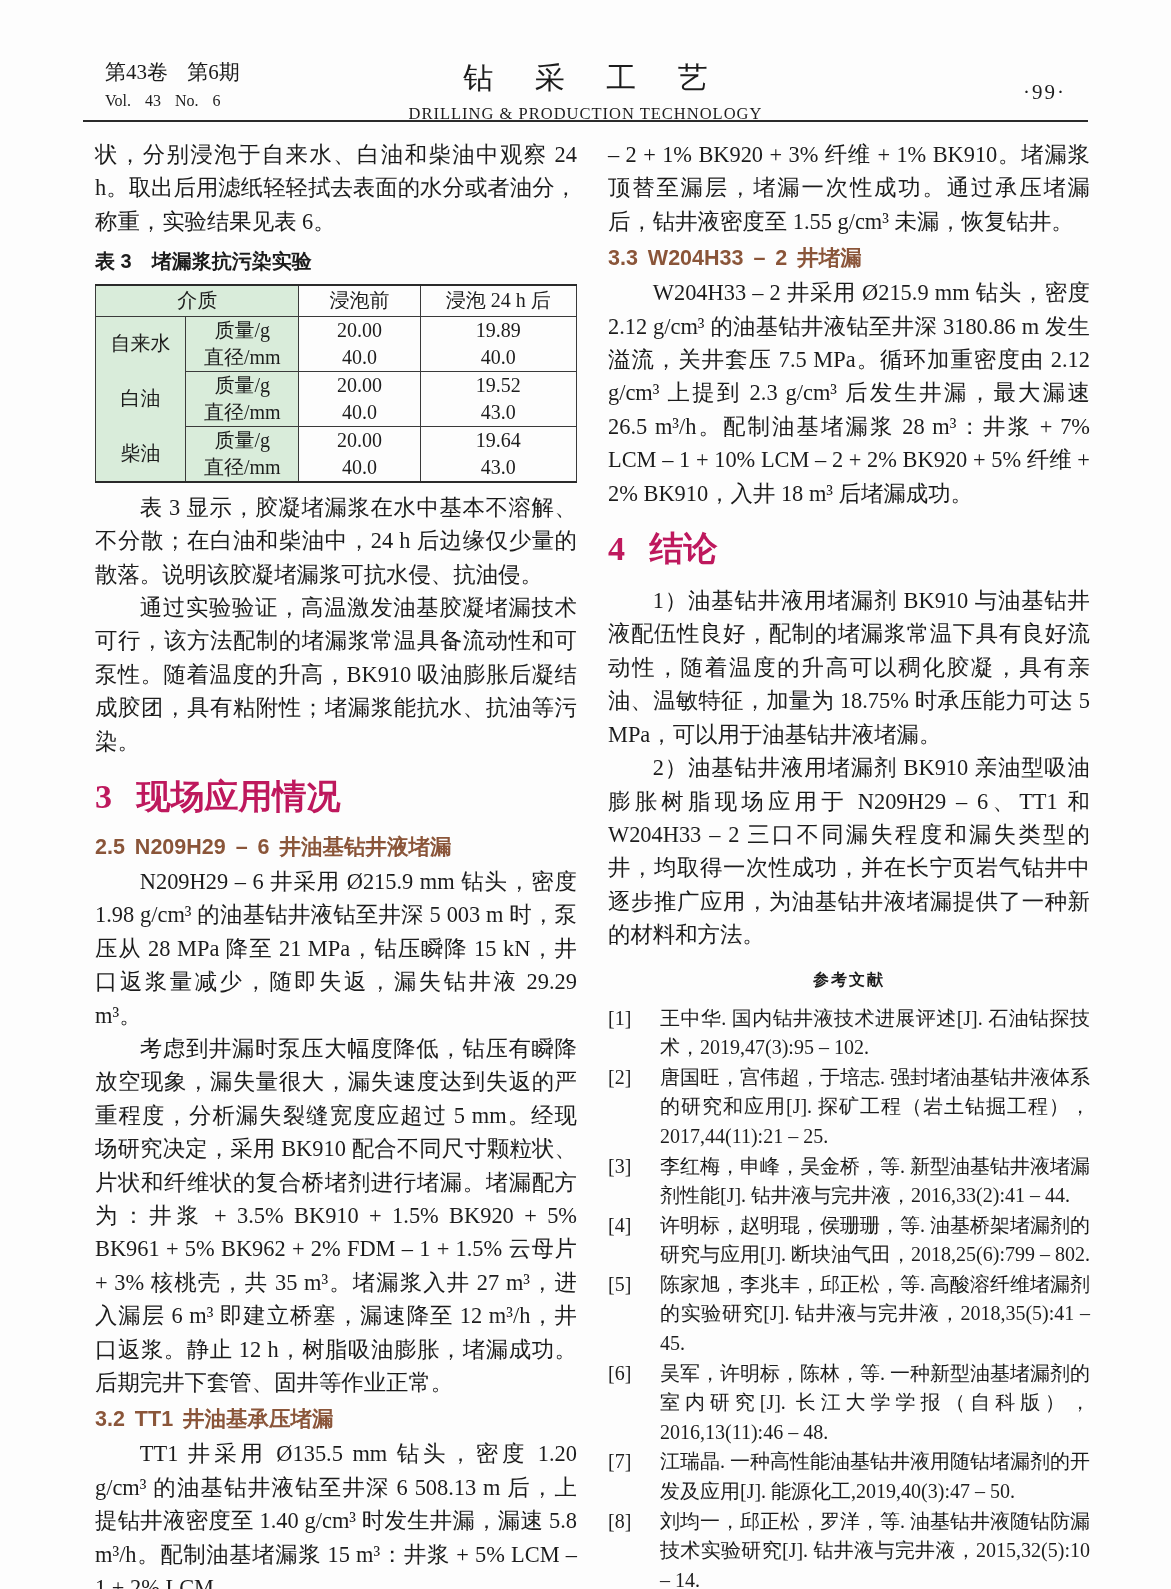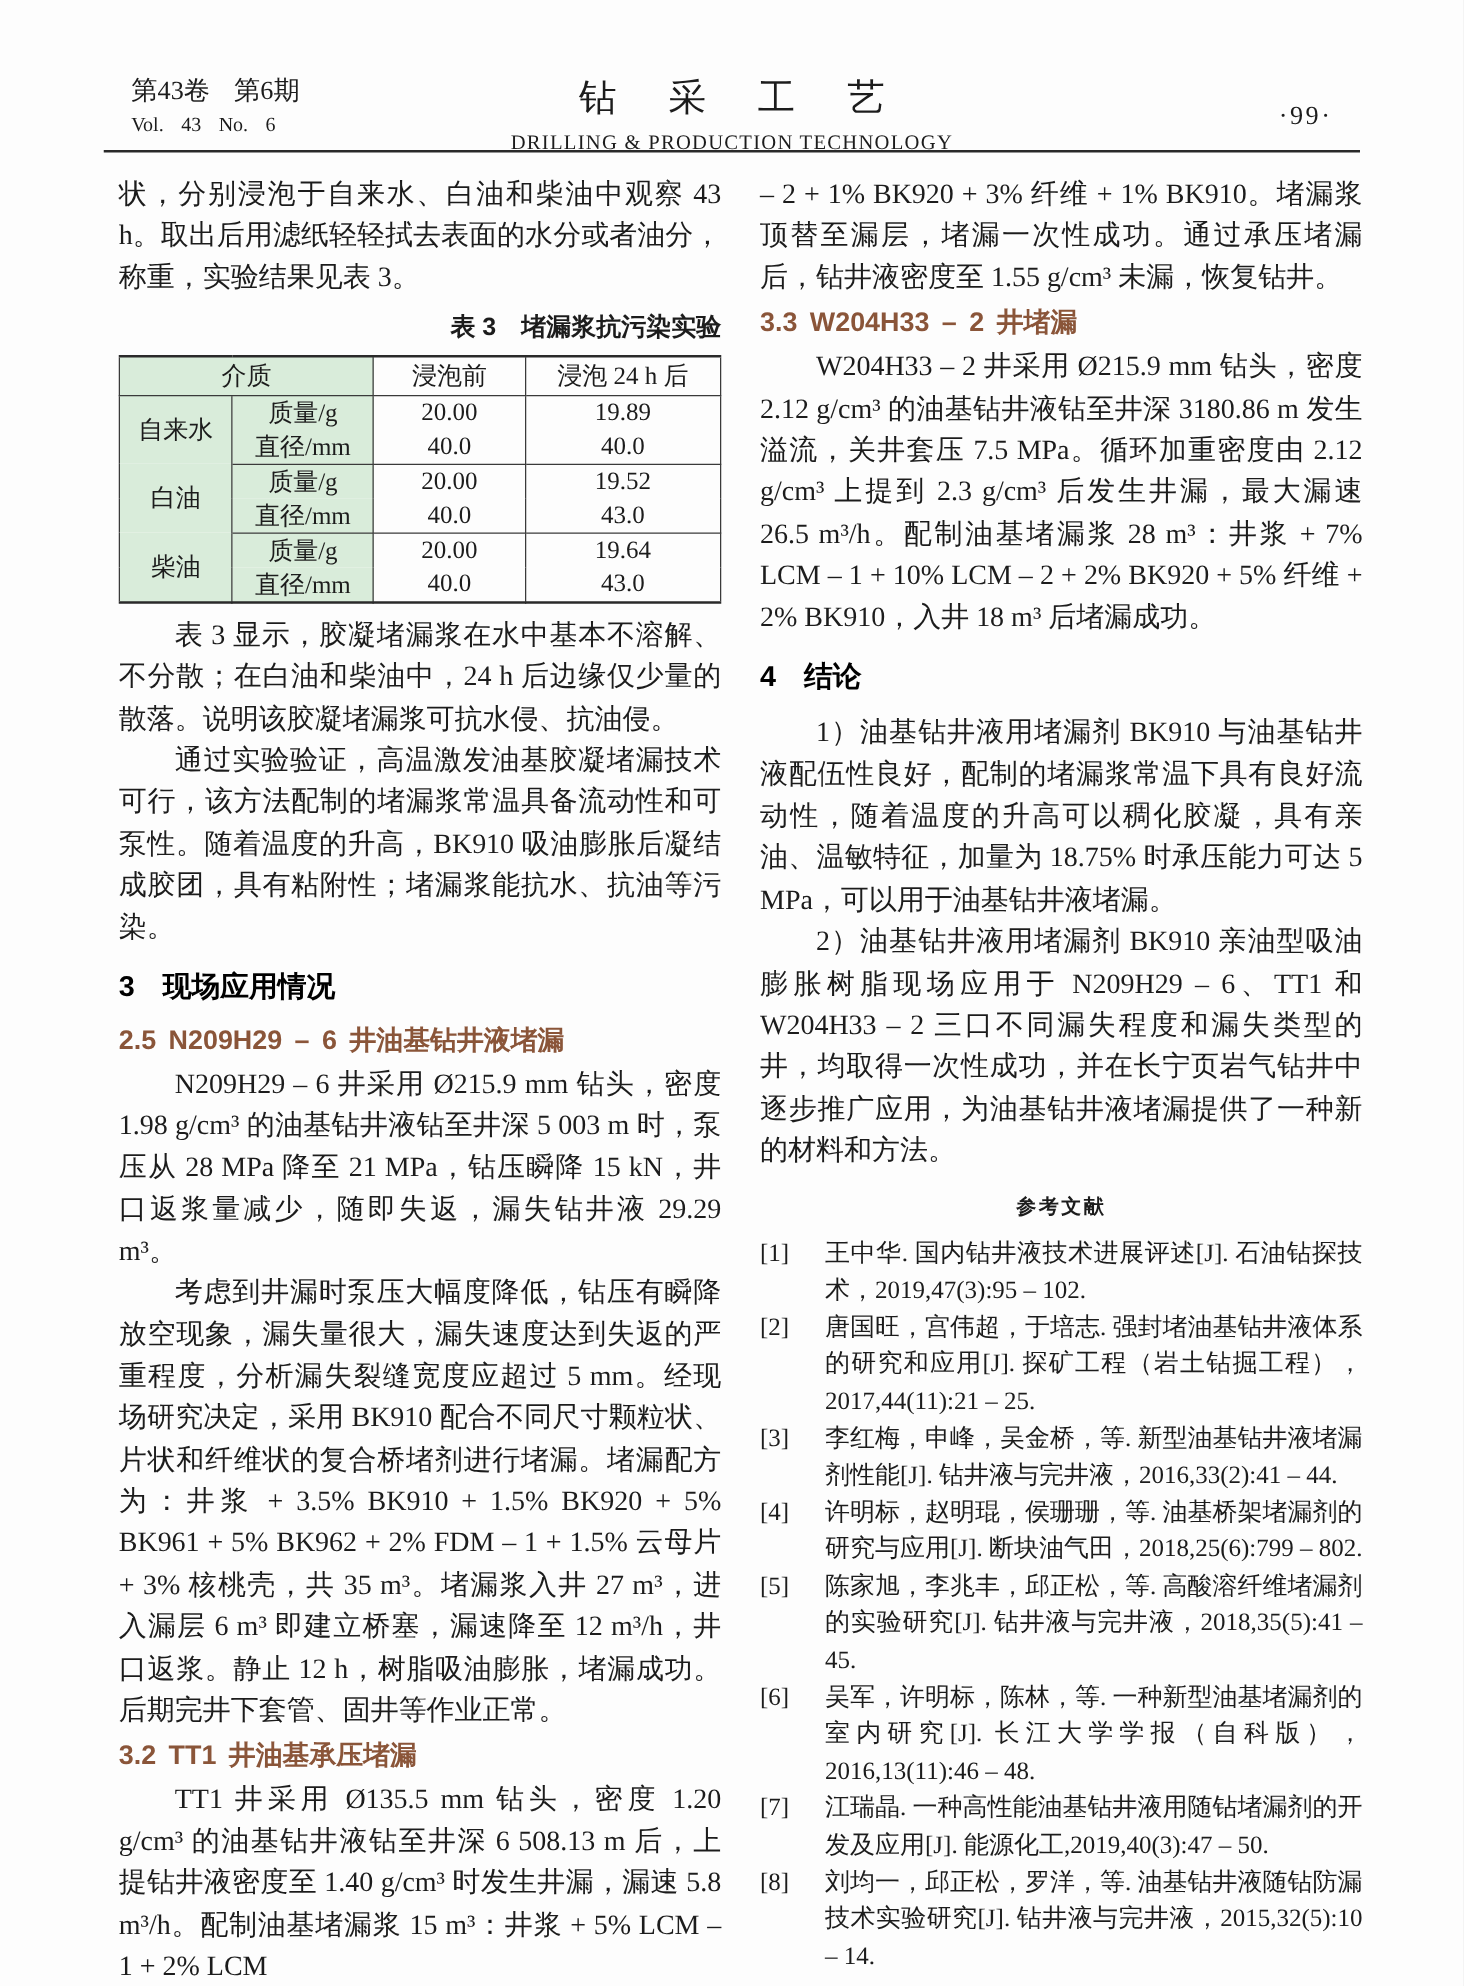--- a/index.html
+++ b/index.html
@@ -27,43 +27,43 @@
   .col { position: absolute; top: 138px; width: 482px; }
   .col-left  { left: 95px; }
   .col-right { left: 608px; }
   .p {
     font-size: 22.4px; line-height: 33.4px;
     text-align: justify; text-justify: inter-ideograph;
   }
   .p.indent { text-indent: 2em; }
   
   .tbl-caption {
-    text-align: right; font-weight: bold; font-size: 20px;
+    text-align: left; font-weight: bold; font-size: 20px;
     font-family: "Liberation Sans", "DejaVu Sans", sans-serif;
     margin: 10px 0 9px 0;
   }
   table.exp {
     width: 100%; border-collapse: collapse;
     border-top: 2.5px solid #2a2a2a; border-bottom: 2.5px solid #2a2a2a;
     font-size: 20px;
   }
   table.exp th, table.exp td {
     border-left: 1px solid #3a3a3a; border-right: 1px solid #3a3a3a;
     text-align: center; vertical-align: middle;
     font-weight: normal; padding: 0 4px;
   }
   table.exp tr { height: 27px; }
   table.exp tr.thead { height: 31px; }
   table.exp tr.thead th { border-bottom: 1px solid #3a3a3a; }
   table.exp tr.g-last td { border-bottom: 1px solid #3a3a3a; }
   .green { background: #d9ecda; }
   
   .h-section {
-    font-family: Liberation Sans, sans-serif;
-    font-weight: bold; font-size: 23px; color: #000000;
+    font-family: Liberation Serif, serif;
+    font-weight: bold; font-size: 34px; color: #be185d;
     margin: 16px 0 12px 0; word-spacing: 16px;
   }
   .h-sub {
     font-family: "Liberation Sans", "DejaVu Sans", sans-serif;
     font-weight: bold; font-size: 21.5px; color: #8a5539;
     margin: 5px 0 4px 0; word-spacing: 4px;
   }
   
   .refs-title {
     text-align: center; font-weight: bold; font-size: 16px;
@@ -90,21 +90,21 @@
     </div>
     <div class="hdr-center">
       <div class="hdr-journal-cn">钻 采 工 艺</div>
       <div class="hdr-journal-en">DRILLING &amp; PRODUCTION TECHNOLOGY</div>
     </div>
     <div class="hdr-pageno">·99·</div>
   </div>
   <div class="hdr-rule"></div>
 
   <div class="col col-left">
-    <div class="p">状，分别浸泡于自来水、白油和柴油中观察 43 h。取出后用滤纸轻轻拭去表面的水分或者油分，称重，实验结果见表 3。</div>
+    <div class="p">状，分别浸泡于自来水、白油和柴油中观察 24 h。取出后用滤纸轻轻拭去表面的水分或者油分，称重，实验结果见表 6。</div>
 
     <div class="tbl-caption">表 3　堵漏浆抗污染实验</div>
 
     <table class="exp">
       <colgroup>
           <col style="width:90px">
           <col style="width:113px">
           <col style="width:121px">
           <col style="width:156px">
         </colgroup>

